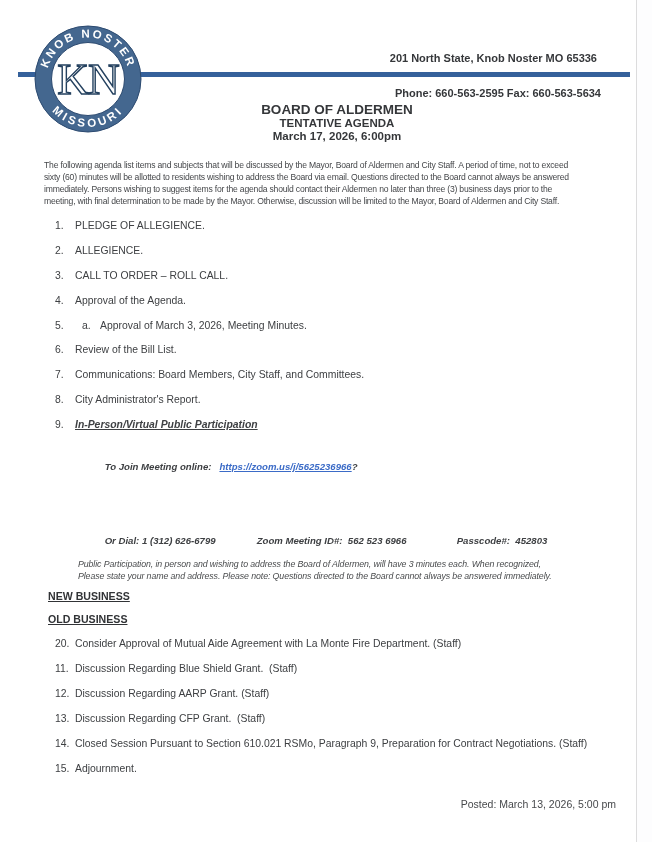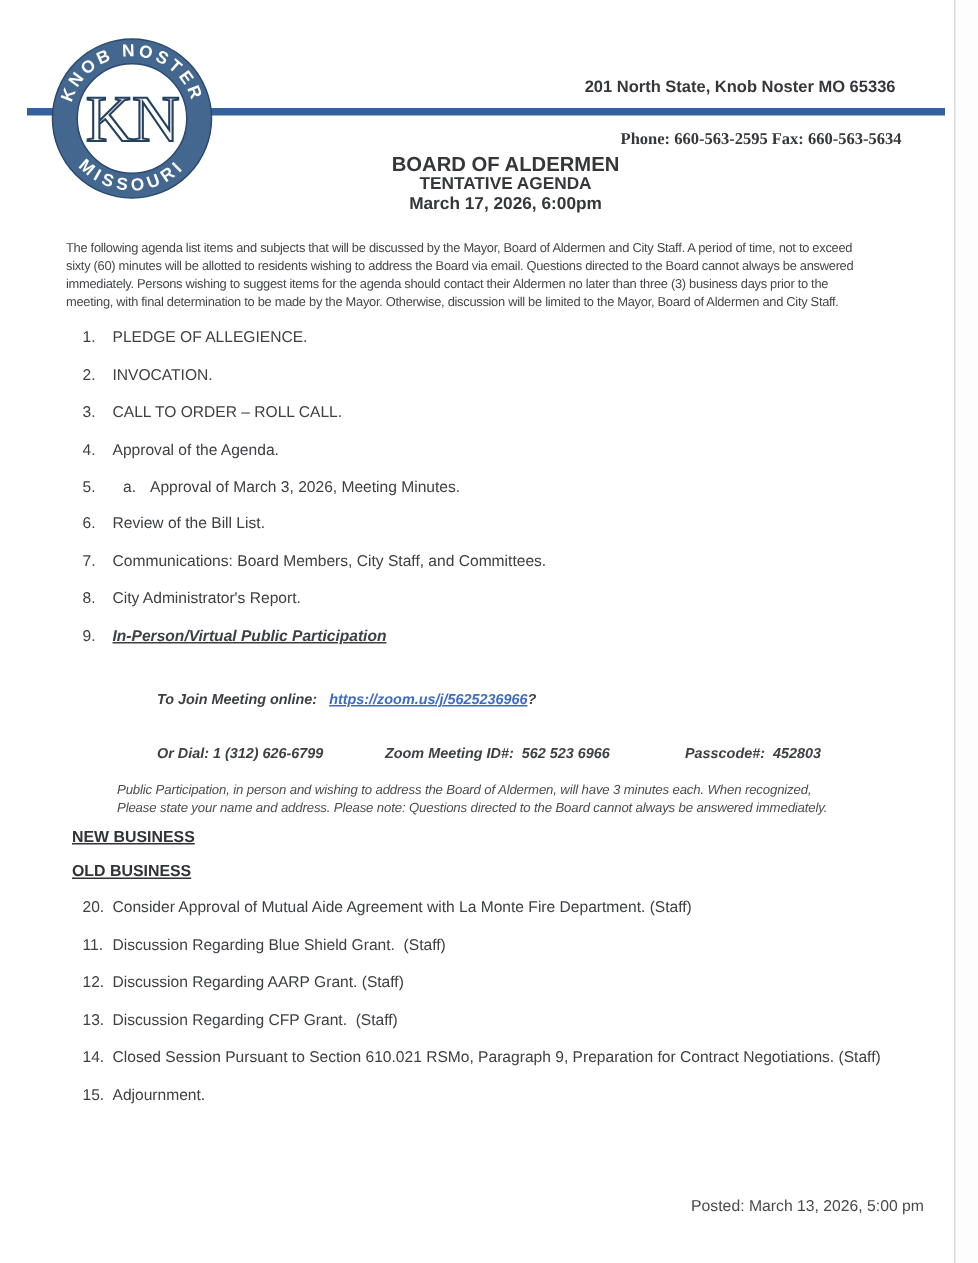--- a/index.html
+++ b/index.html
@@ -14,40 +14,40 @@
   .ring{fill:#44678f;stroke:#2c4a70;stroke-width:1;}
   .inner{fill:#ffffff;stroke:#2c4a70;stroke-width:1;}
   .ring-text{fill:#ffffff;font-family:"Liberation Sans",sans-serif;font-weight:bold;}
   .ring-text.top{font-size:11.5px;letter-spacing:2.2px;}
   .ring-text.bot{font-size:11.5px;letter-spacing:3px;}
   .monogram{fill:#ffffff;stroke:#24415f;stroke-width:1.4px;
     font-family:"Liberation Serif",serif;font-size:44px;letter-spacing:-1px;}
   .address{position:absolute;left:0;top:52px;width:597px;text-align:right;
     font-size:11px;font-weight:bold;color:#35373a;}
   .phone{position:absolute;left:0;top:87px;width:601px;text-align:right;
-    font-size:11px;font-weight:bold;color:#35373a;font-family:Liberation Serif, serif;}
+    font-size:11px;font-weight:bold;color:#35373a;}
   .titles{position:absolute;left:0;top:102px;width:646px;text-align:center;color:#35373a;padding-left:14px;}
   .t1{font-size:13.5px;font-weight:bold;line-height:15px;}
   .t2,.t3{font-size:11.5px;font-weight:bold;line-height:13px;}
   .intro{position:absolute;left:44px;top:159px;font-size:8.6px;line-height:12px;
     letter-spacing:-0.2px;color:#45474a;white-space:nowrap;}
   .body{position:absolute;left:55px;top:220px;width:582px;font-size:10.4px;line-height:12px;}
   .item{display:flex;margin-bottom:13px;}
   .num{width:20px;flex:none;}
   .txt{white-space:pre-wrap;}
   .item5{margin-bottom:12px;}
   .subrow{display:flex;padding-left:7px;}
   .sublet{width:18px;flex:none;}
   .item9{margin-bottom:8px;}
   .i9-head{font-weight:bold;font-style:italic;text-decoration:underline;margin-bottom:18px;}
   .i9-line{padding-left:3px;font-size:9.6px;font-weight:bold;font-style:italic;line-height:12px;white-space:pre-wrap;}
   .join-label{display:inline-block;}
   .join-link{color:#3b6bc7;text-decoration:underline;margin-left:8px;cursor:pointer;}
   .join-suffix{color:#3e4043;}
-  .s1{display:inline-block;width:152px;}
+  .s1{display:inline-block;width:152px;margin-top:38px;}
   .s2{display:inline-block;width:200px;}
   .i9-note{padding-left:3px;font-size:8.8px;font-style:italic;line-height:11.5px;
     color:#4a4c4e;white-space:nowrap;letter-spacing:-0.1px;}
   .section-head{font-weight:bold;text-decoration:underline;font-size:10.6px;
     color:#313336;margin-left:-7px;margin-bottom:13px;}
   .section-head.new{margin-bottom:11px;}
   .footer{position:absolute;left:0;top:798px;width:616px;text-align:right;
     font-size:10.5px;color:#47494c;}
 </style>
 </head>
@@ -88,21 +88,21 @@
   </div>
 
   <div class="body">
 
     <div class="item">
       <span class="num">1.</span>
       <span class="txt">PLEDGE OF ALLEGIENCE.</span>
     </div>
     <div class="item">
       <span class="num">2.</span>
-      <span class="txt">INVOCATION.</span>
+      <span class="txt">ALLEGIENCE.</span>
     </div>
     <div class="item">
       <span class="num">3.</span>
       <span class="txt">CALL TO ORDER – ROLL CALL.</span>
     </div>
     <div class="item">
       <span class="num">4.</span>
       <span class="txt">Approval of the Agenda.</span>
     </div>
     <div class="item item5">

